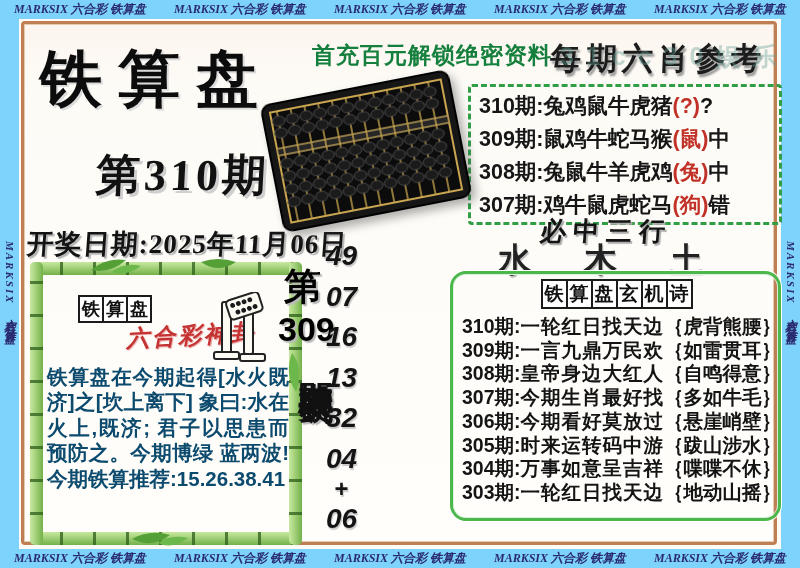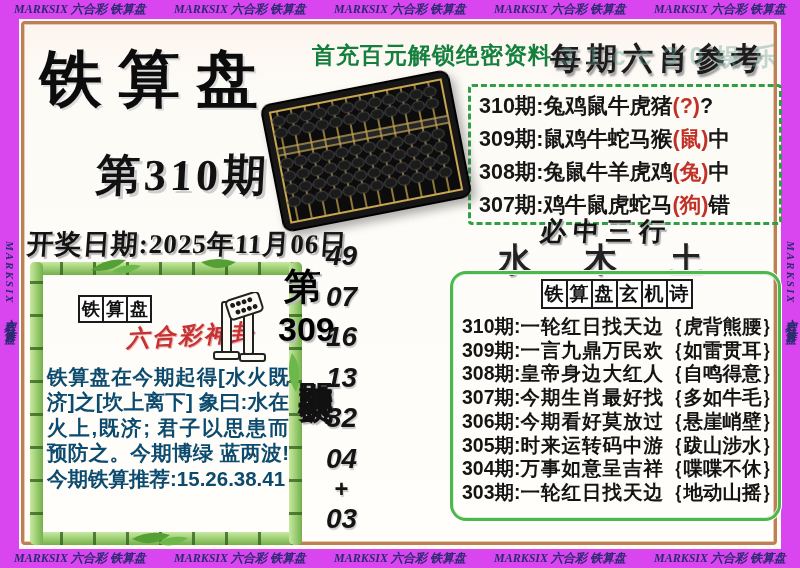--- a/index.html
+++ b/index.html
@@ -1,20 +1,20 @@
 <!DOCTYPE html>
 <html><head>
 <meta charset="utf-8">
 <style>
   * { box-sizing: border-box; margin: 0; padding: 0; }
   html,body { width:800px; height:568px; overflow:hidden; }
   body { position:relative; background:#fdfaf5; font-family:"Liberation Sans", sans-serif; }
 
   
-  .strip { position:absolute; background:#d946ef; z-index:1; color:#2a2a70;
+  .strip { position:absolute; background:#7dd3fc; z-index:1; color:#2a2a70;
            font-family:"Liberation Serif", serif; font-style:italic; font-weight:bold; }
   .strip-top    { left:0; top:0; width:800px; height:19px; display:flex; justify-content:space-around; align-items:center; font-size:12px; }
   .strip-bottom { left:0; top:549px; width:800px; height:19px; display:flex; justify-content:space-around; align-items:center; font-size:12px; }
   .strip-left   { left:0; top:19px; width:19px; height:530px; }
   .strip-right  { left:781px; top:19px; width:19px; height:530px; }
   .strip-left span, .strip-right span { writing-mode:vertical-rl; display:block; height:100%; text-align:center; font-size:11px; letter-spacing:2px; margin:0 auto; }
 
   
   .frame { position:absolute; left:21px; top:21px; width:756px; height:524px;
            border:3px solid #bf7f54; border-radius:4px; z-index:2;
@@ -314,16 +314,16 @@
   <div class="vt-suffix">期開獎號碼</div>
 
   <div class="num-col">
     <div class="n">49</div>
     <div class="n">07</div>
     <div class="n">16</div>
     <div class="n">13</div>
     <div class="n">32</div>
     <div class="n">04</div>
     <div class="plus">+</div>
-    <div class="n">03</div>
+    <div class="n">06</div>
   </div>
 
 </div>
 
 </body></html>

